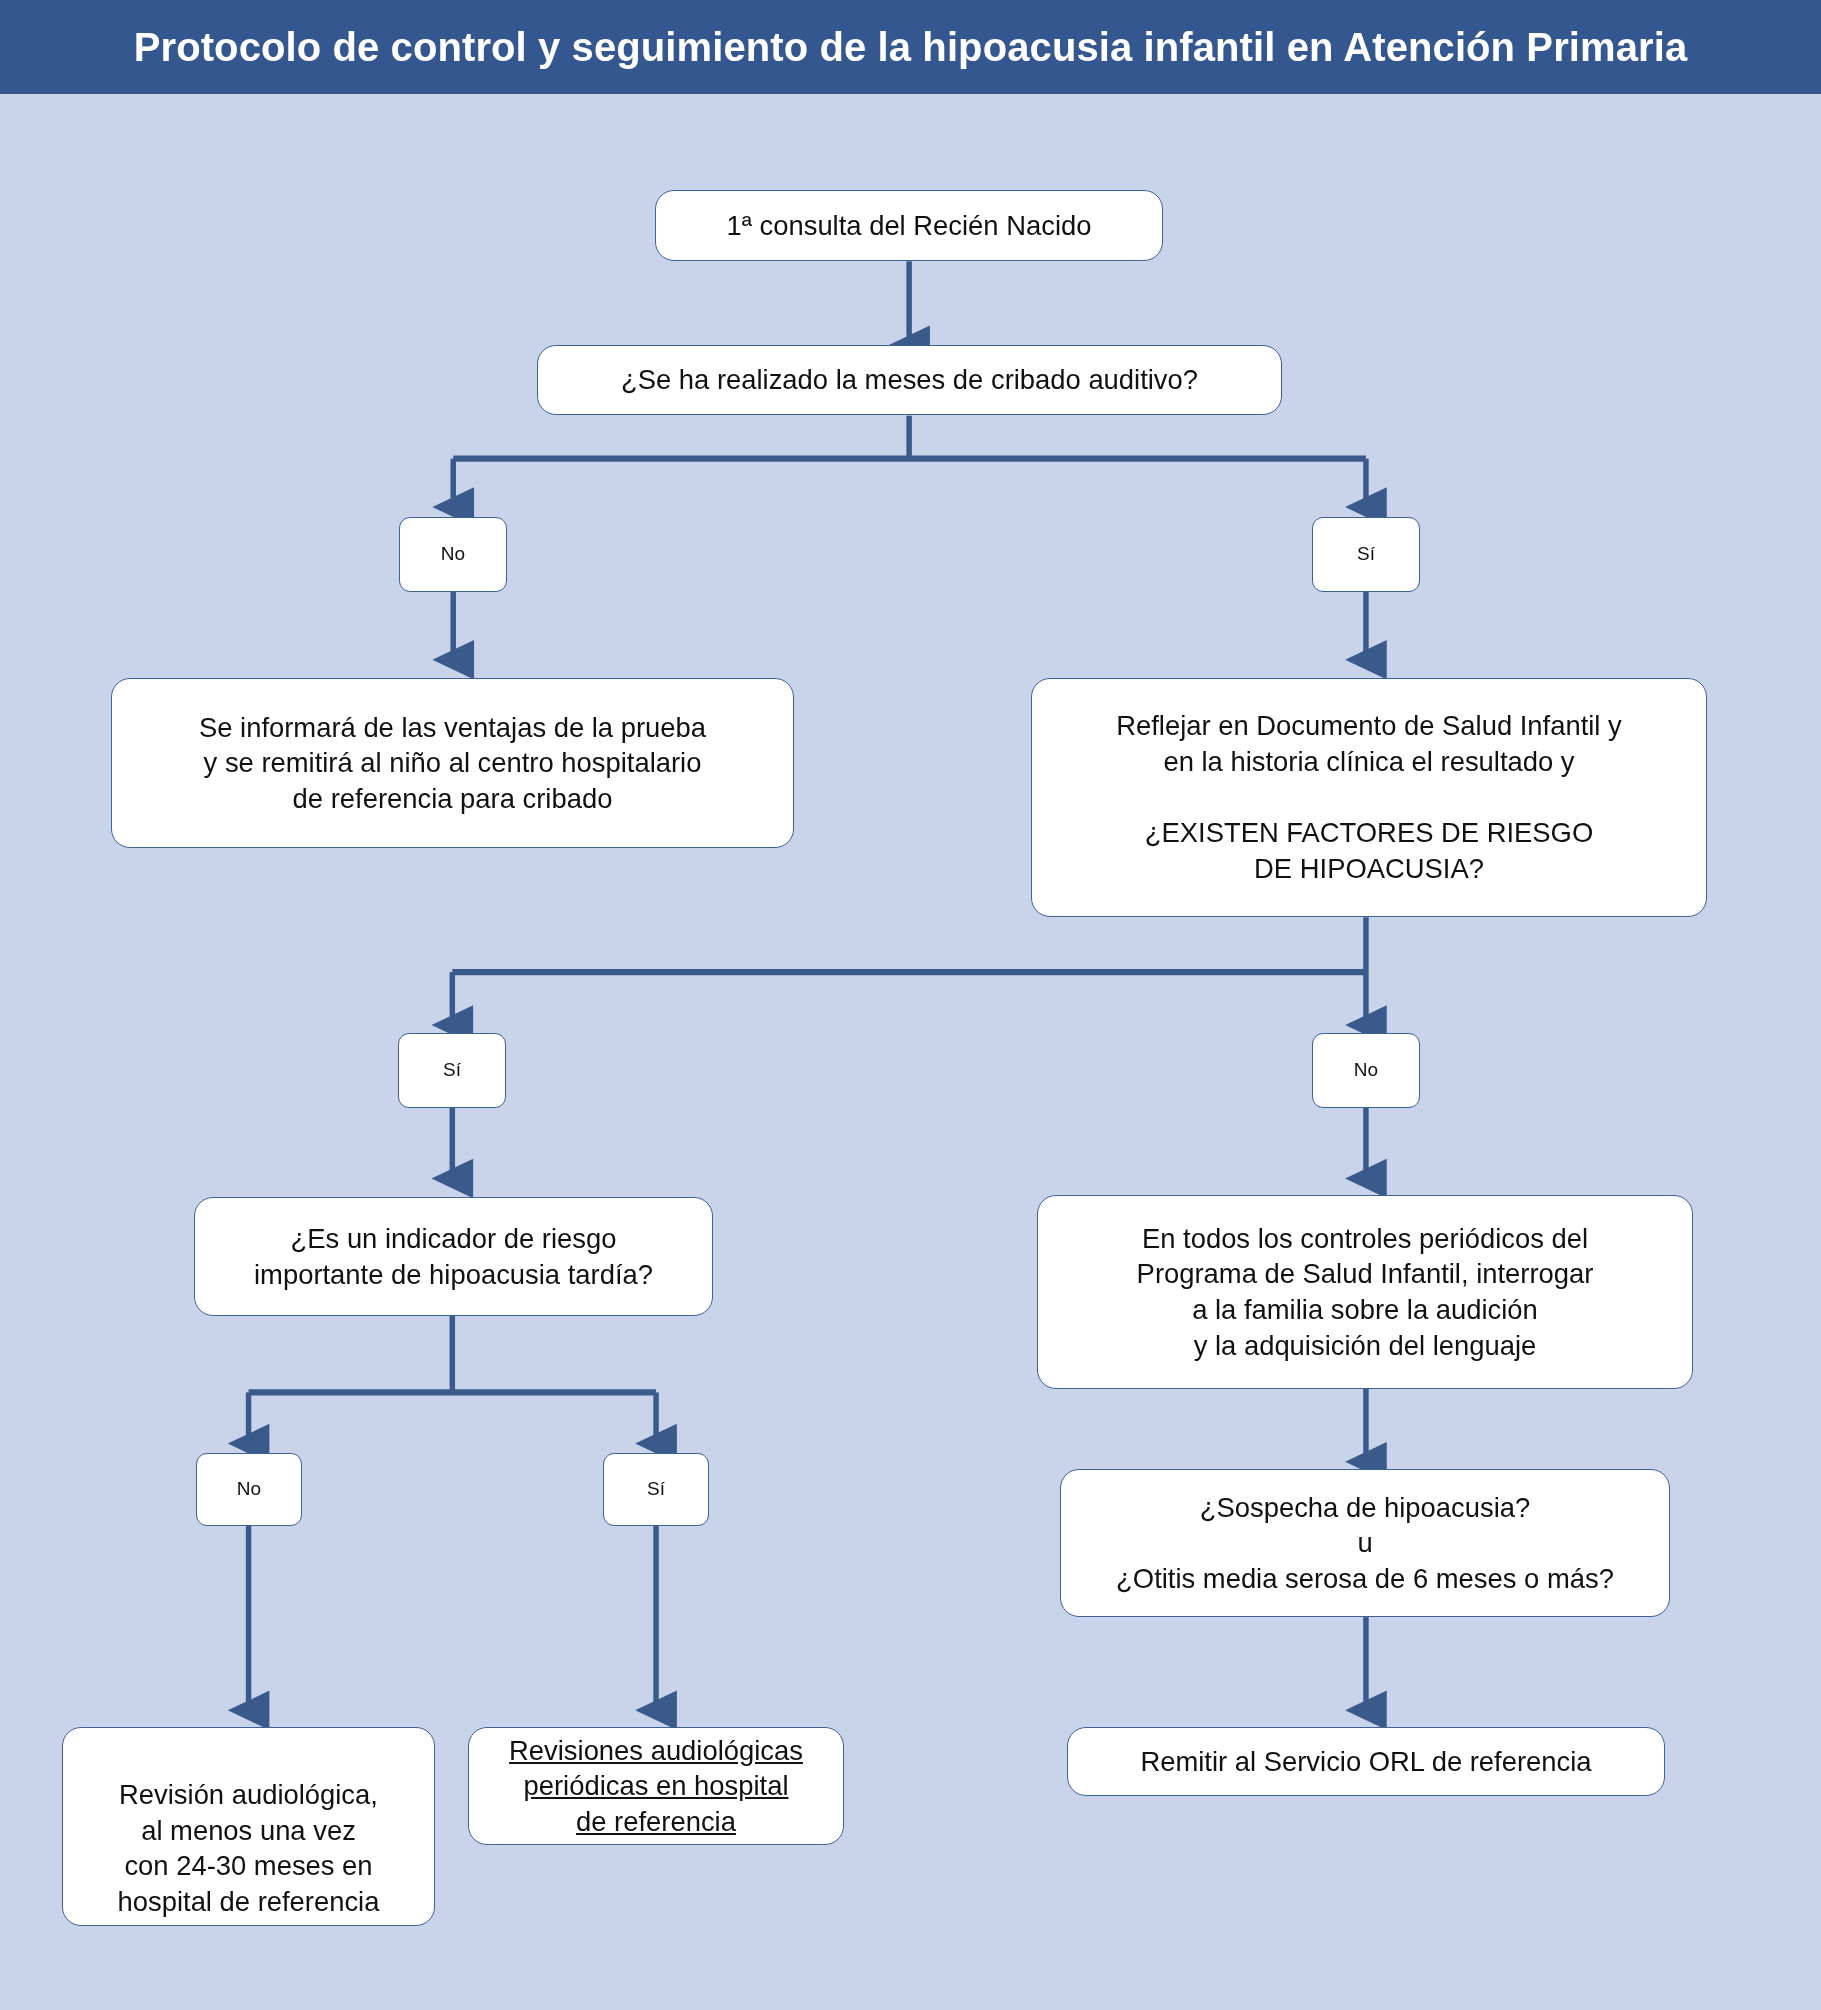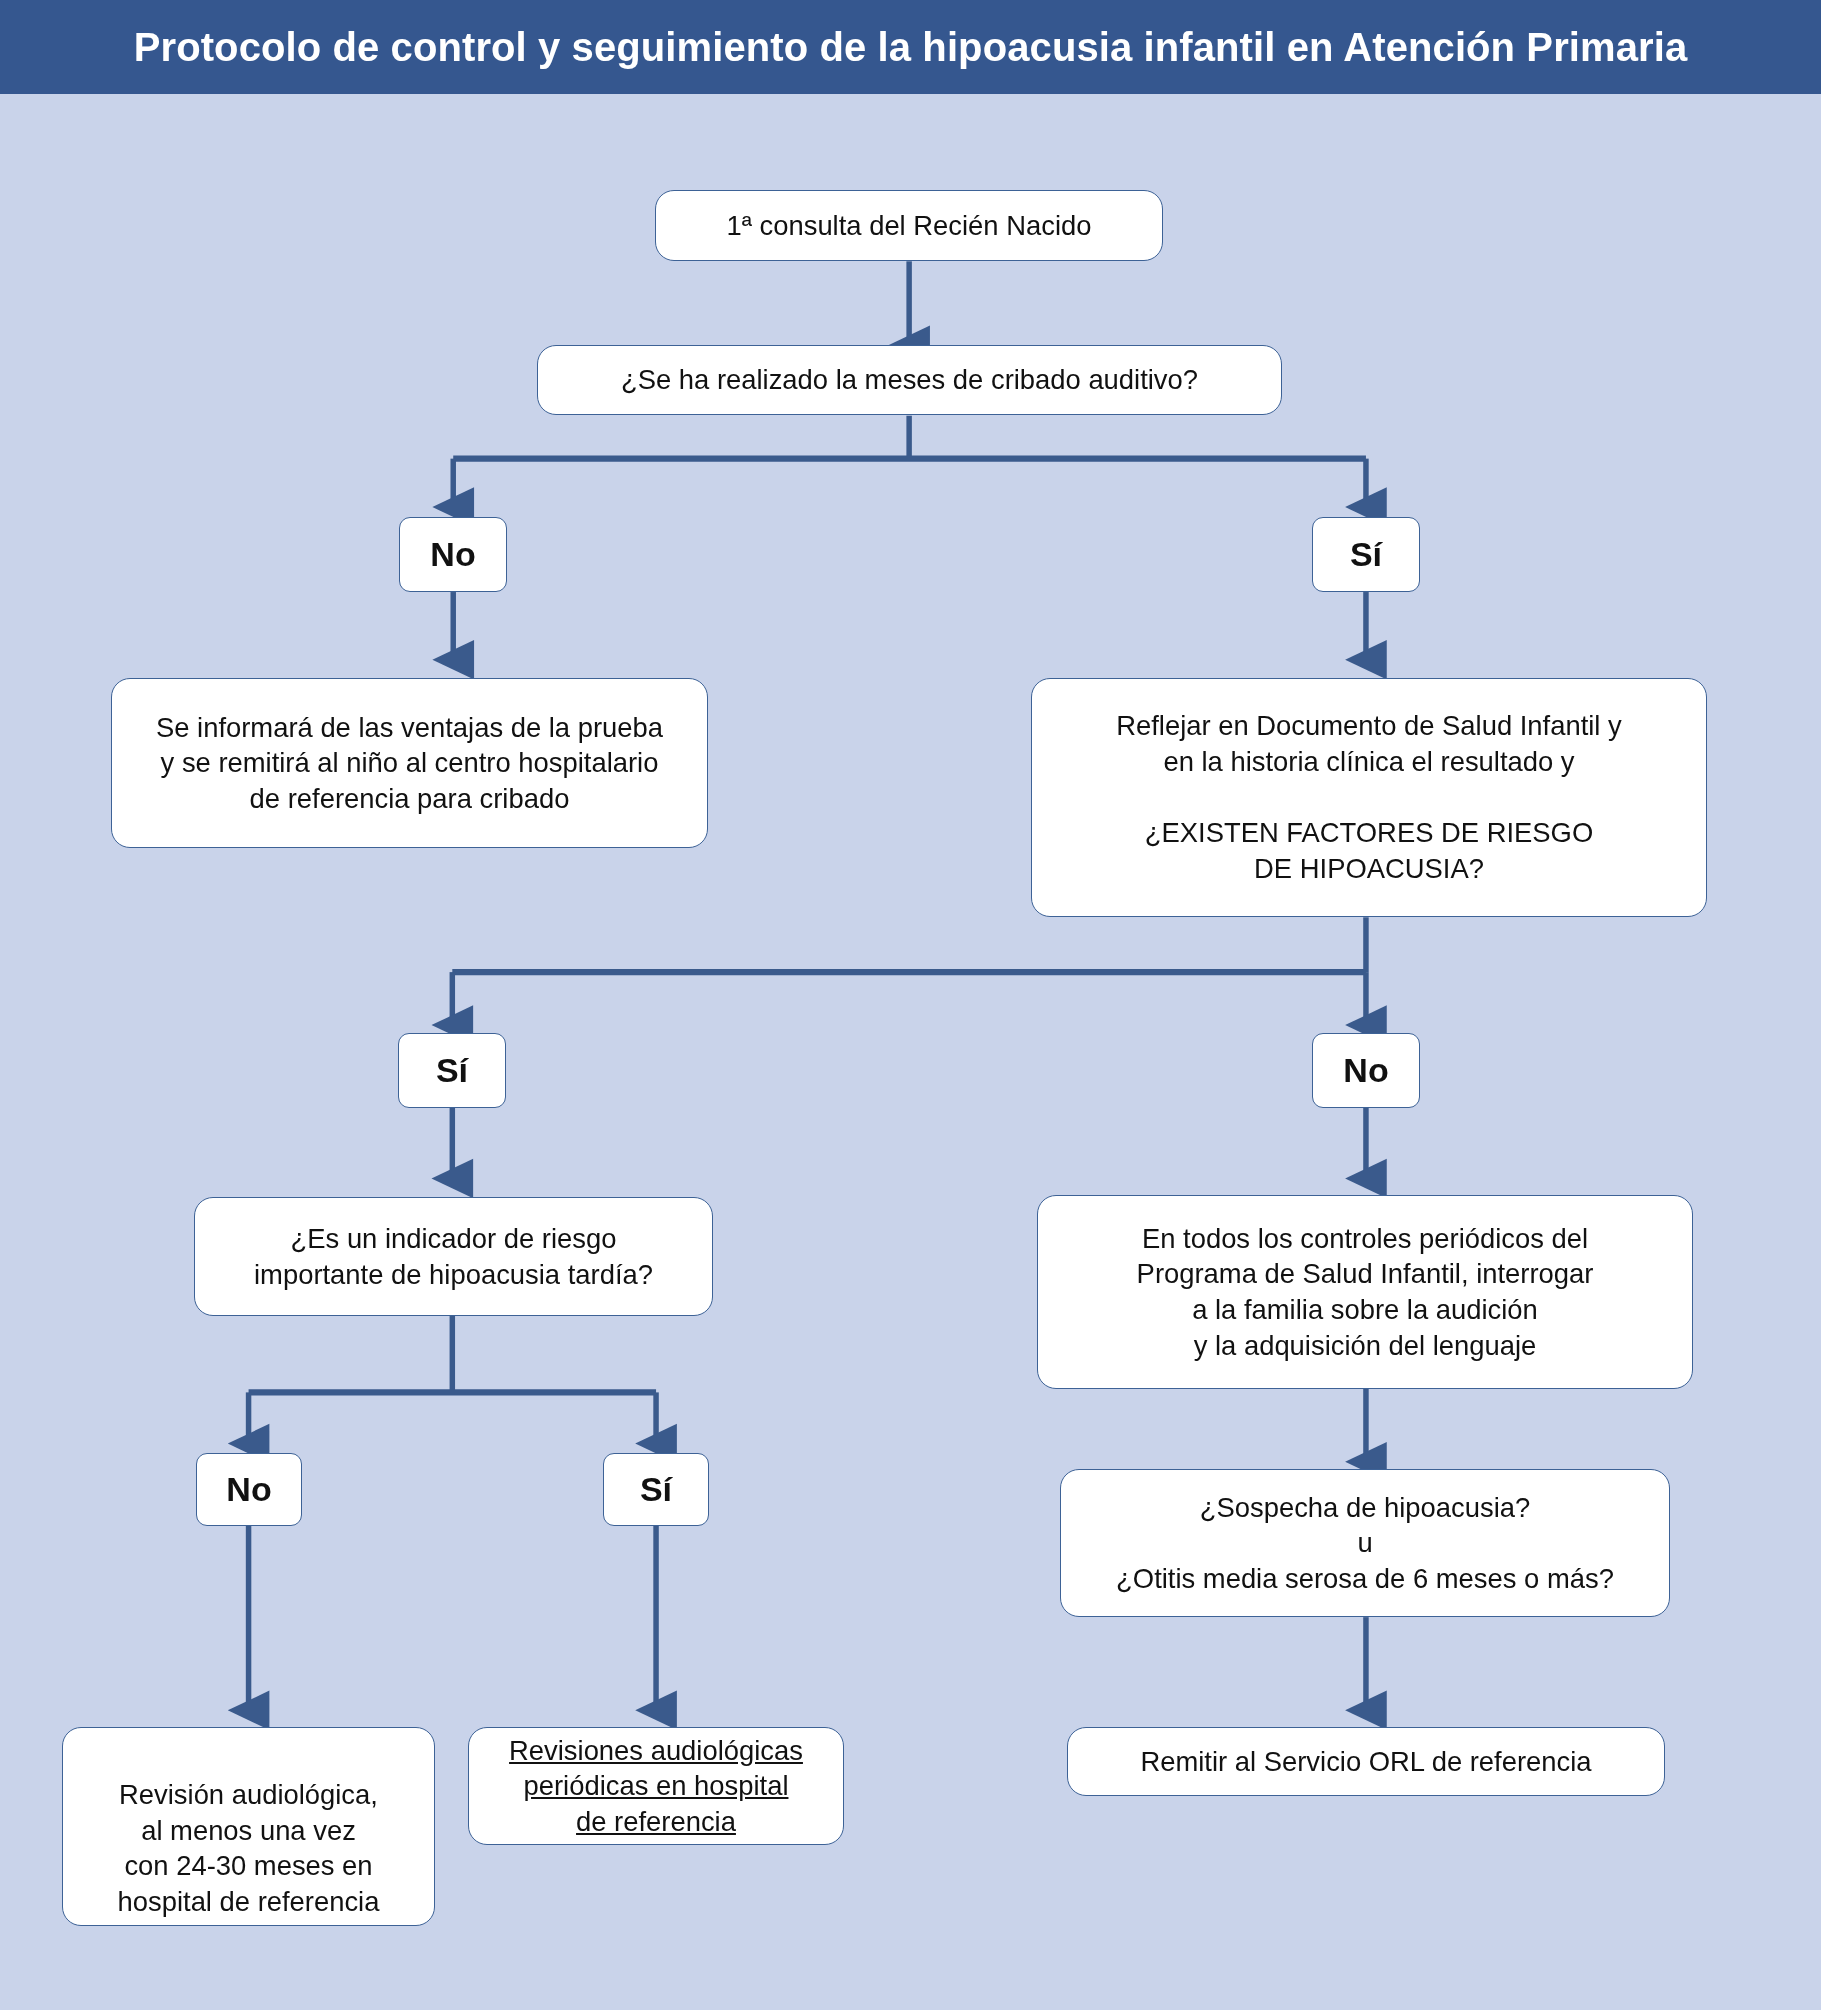--- a/index.html
+++ b/index.html
@@ -68,24 +68,23 @@
     padding: 5.5px 12.8px;
     font-family: "Liberation Sans", sans-serif;
   }
   .node .txt {
     display: block;
     white-space: pre-line;
     text-align: center;
     width: 100%;
   }
   .label-node {
-    font-size: 34px;
+    font-size: 19px;
     border-radius: 11px;
     padding: 0;
-    font-weight: bold;
   }
 </style>
 </head>
 <body>
 
 <div id="root">
 
   <div id="title-bar">
     <span id="title-text">Protocolo de control y seguimiento de la hipoacusia infantil en Atención Primaria</span>
   </div>
@@ -142,21 +141,21 @@
   </div>
 
   <div class="node label-node" style="left:399px; top:517px; width:108px; height:75px;">
     <span class="txt">No</span>
   </div>
 
   <div class="node label-node" style="left:1312px; top:517px; width:108px; height:75px;">
     <span class="txt">Sí</span>
   </div>
 
-  <div class="node" style="left:111px; top:678px; width:597px; height:170px;">
+  <div class="node" style="left:111px; top:678px; width:683px; height:170px;">
     <span class="txt">Se informará de las ventajas de la prueba
 y se remitirá al niño al centro hospitalario
 de referencia para cribado</span>
   </div>
 
   <div class="node" style="left:1031px; top:678px; width:676px; height:239px;">
     <span class="txt">Reflejar en Documento de Salud Infantil y
 en la historia clínica el resultado y
 
 ¿EXISTEN FACTORES DE RIESGO

